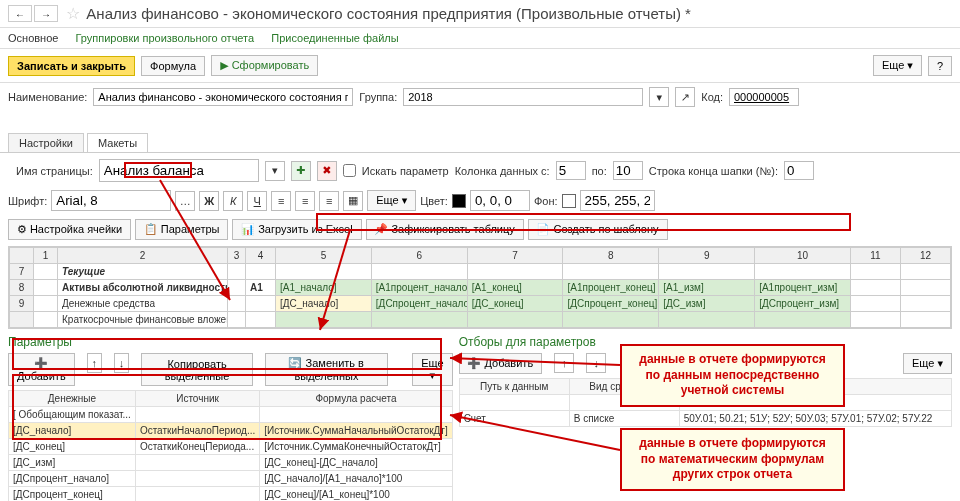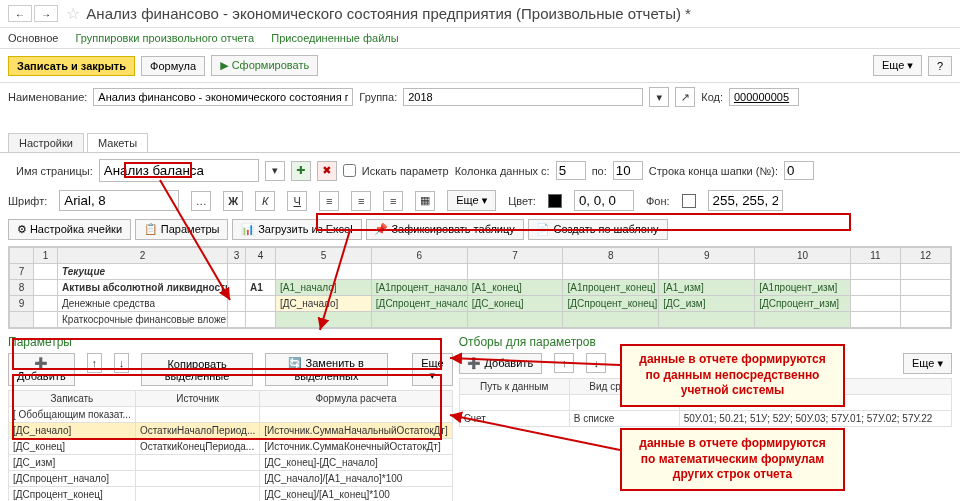--- a/index.html
+++ b/index.html
@@ -22,21 +22,21 @@
 .inline-row .wide { flex: 1; }
 .tabs2 { padding: 2px 8px 0; border-bottom: 1px solid #ccc; }
 .tabs2 .tab { display: inline-block; padding: 3px 10px; border: 1px solid #ccc; border-bottom: none; background: #f4f4f4; cursor: pointer; margin-top: 20px; }
 .tabs2 .tab.active { background: #fff; }
 .row-pagename { display: flex; align-items: center; gap: 6px; padding: 6px 16px; }
 .row-pagename input[type=text] { border: 1px solid #bbb; padding: 2px 4px; flex: 1; max-width: 160px; height: 23px; }
 .iconbtn { border: 1px solid #bbb; background: #fff; width: 20px; height: 20px; display: inline-flex; align-items: center; justify-content: center; cursor: pointer; font-size: 11px; }
 .iconbtn.green { color: #2a7a2a; background: #e8f5e8; }
 .iconbtn.red { color: #b00; background: #fdecea; }
 .smallnum { width: 30px; border: 1px solid #bbb; padding: 1px 2px; }
-.row-font { display: flex; align-items: center; gap: 12px; padding: 2px 8px 6px; }
+.row-font { display: flex; align-items: center; gap: 4px; padding: 2px 8px 6px; }
 .row-font input[type=text] { border: 1px solid #bbb; padding: 2px 4px; }
 .colorbox { width: 14px; height: 14px; border: 1px solid #666; background: #000; display: inline-block; vertical-align: middle; }
 .row-tools { display: flex; gap: 4px; padding: 2px 8px 6px; }
 .grid { border: 1px solid #ccc; margin: 0 8px; }
 .grid table { border-collapse: collapse; width: 100%; table-layout: fixed; }
 .grid th, .grid td { border: 1px solid #ccc; padding: 2px 4px; font-size: 10px; height: 16px; overflow: hidden; white-space: nowrap; text-overflow: clip; }
 .grid th { background: #f0f0f0; font-weight: normal; text-align: center; }
 .grid .rh { background: #f0f0f0; width: 24px; text-align: center; }
 .grid .italic { font-style: italic; font-weight: bold; }
 .grid .bold { font-weight: bold; }
@@ -255,21 +255,21 @@
       <span class="iconbtn">↑</span>
       <span class="iconbtn">↓</span>
       <button class="btn">Копировать выделенные</button>
       <button class="btn">🔄 <span>Заменить в выделенных</span></button>
       <div class="spacer"></div>
       <button class="btn"><span>Еще</span> ▾</button>
     </div>
     <table class="paramtbl">
       <tbody>
           <tr>
-            <th style="width:110px">Записать</th>
+            <th style="width:110px">Денежные</th>
             <th style="width:95px">Источник</th>
             <th>Формула расчета</th>
           </tr>
       <tr>
             <td>   [ Обобщающим показат...</td>
             <td></td>
             <td></td>
           </tr>
       <tr class="sel">
             <td>[ДС_начало]</td>

